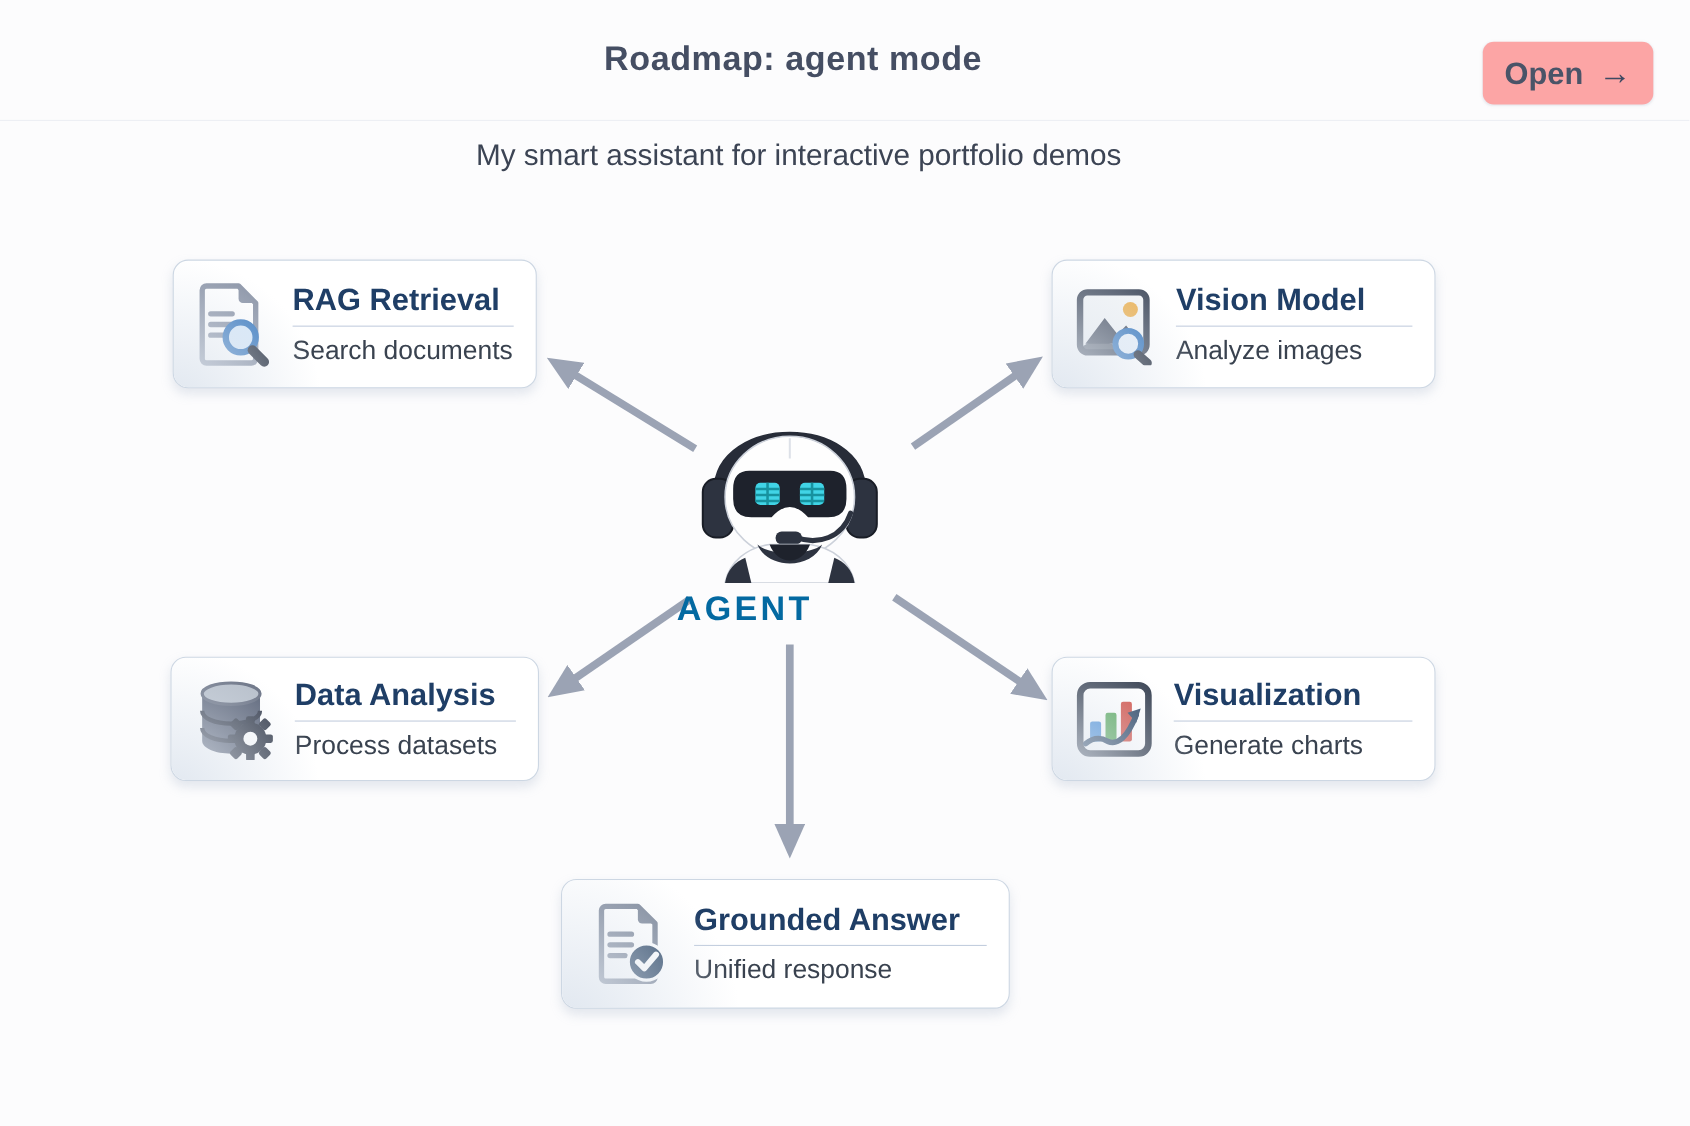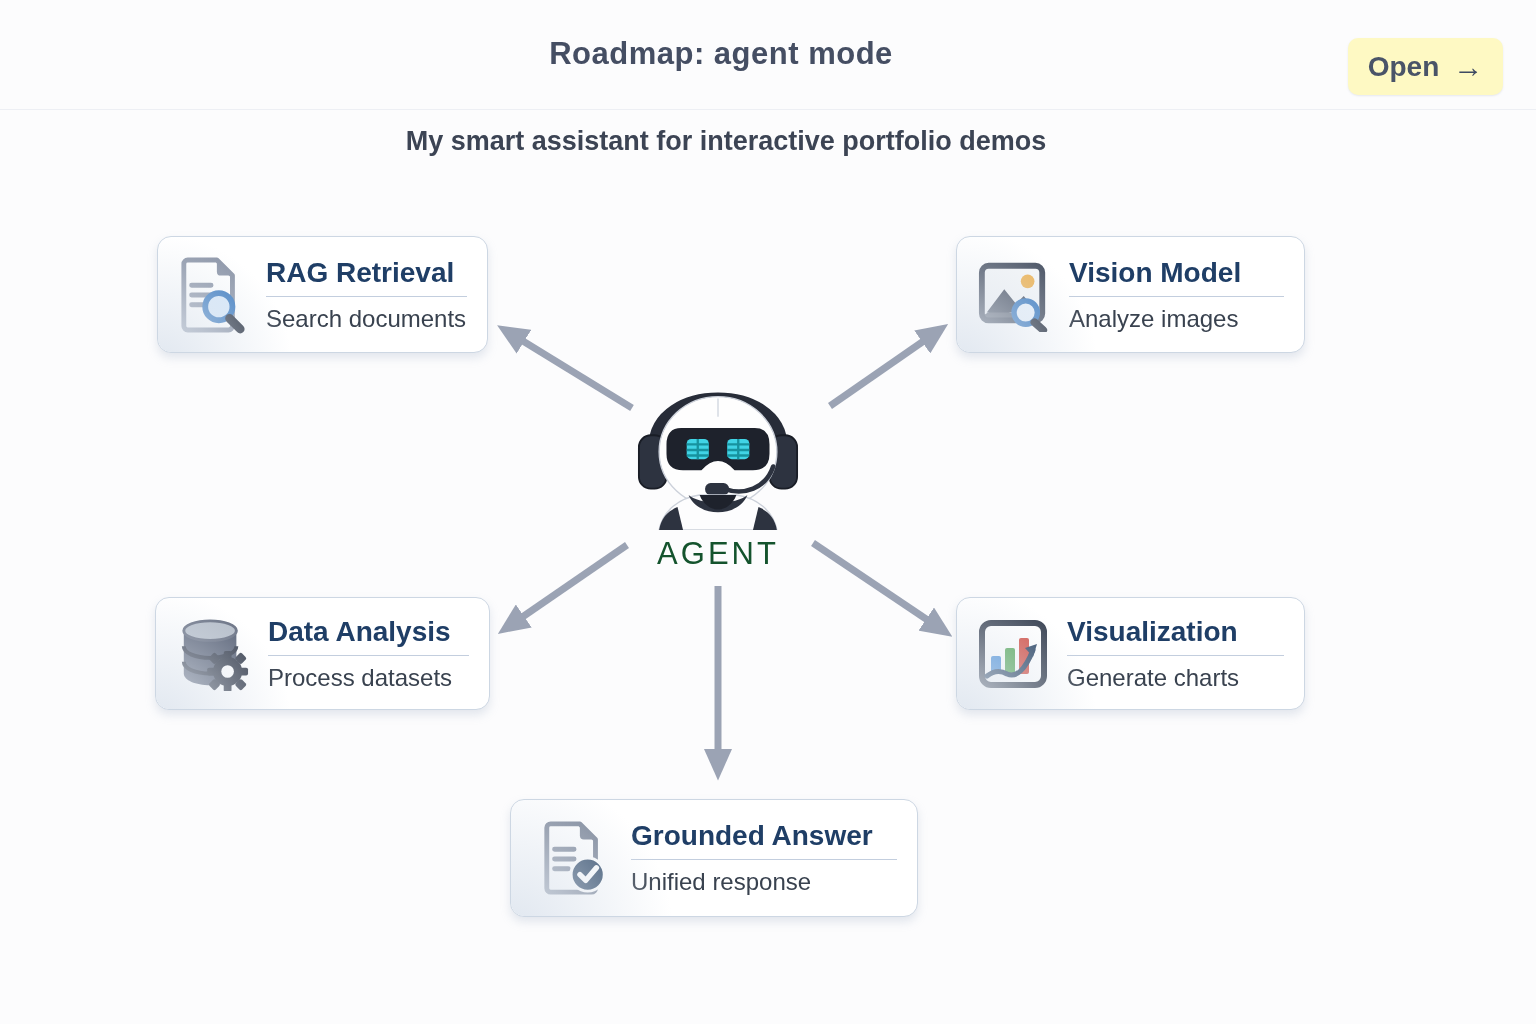--- a/index.html
+++ b/index.html
@@ -12,25 +12,25 @@
   
   .page-title{
     position:absolute;top:36px;left:721px;transform:translateX(-50%);
     font-size:31px;font-weight:bold;color:#454e63;white-space:nowrap;letter-spacing:.5px;
   }
   .header-divider{
     position:absolute;top:109px;left:0;right:0;height:1px;background:#edeff4;
   }
   .page-subtitle{
     position:absolute;top:126px;left:726px;transform:translateX(-50%);
-    font-size:27px;color:#3c4454;white-space:nowrap;font-weight:bold;
+    font-size:27px;color:#3c4454;white-space:nowrap;
   }
   .open-btn{
     position:absolute;top:38px;right:33px;width:155px;height:57px;
-    background:#fef9c3;border:none;border-radius:10px;cursor:pointer;
+    background:#fca5a5;border:none;border-radius:10px;cursor:pointer;
     display:flex;align-items:center;justify-content:center;gap:14px;
     font-family:inherit;font-size:28px;font-weight:bold;color:#4a5468;
     box-shadow:0 1px 2px rgba(170,180,195,.25);
   }
   .open-btn .arrow-glyph{font-size:30px;font-weight:normal;color:#3e4a62;line-height:1;}
   
   .card{
     position:absolute;background:#ffffff;border:1px solid #cdd7e3;border-radius:14px;
     box-shadow:0 5px 10px rgba(163,177,198,.28);
     display:flex;align-items:center;gap:18px;padding-left:20px;box-sizing:border-box;
@@ -46,22 +46,22 @@
   .card-divider{height:1px;background:#c3cede;margin:7px 0 8px;}
   .card-sub{font-size:24px;color:#39424f;white-space:nowrap;}
   #card-rag   {left:157px;top:236px;width:331px;height:117px;}
   #card-vision{left:956px;top:236px;width:349px;height:117px;}
   #card-data  {left:155px;top:597px;width:335px;height:113px;}
   #card-viz   {left:956px;top:597px;width:349px;height:113px;}
   #card-answer{left:510px;top:799px;width:408px;height:118px;padding-left:28px;}
   
   .agent-figure{position:absolute;left:626px;top:358px;width:184px;height:172px;}
   .agent-label{
-    position:absolute;top:536px;left:718px;transform:translateX(-50%);
-    font-size:31px;font-weight:normal;letter-spacing:3px;color:#14532d;
+    position:absolute;top:536px;left:677px;transform:translateX(-50%);
+    font-size:31px;font-weight:bold;letter-spacing:3px;color:#0369a1;
   }
   
   .arrows-layer{position:absolute;inset:0;pointer-events:none;}
 </style>
 </head>
 <body>
 
 <div class="page-title">Roadmap: agent mode</div>
 <div class="header-divider"></div>
 <div class="page-subtitle">My smart assistant for interactive portfolio demos</div>

